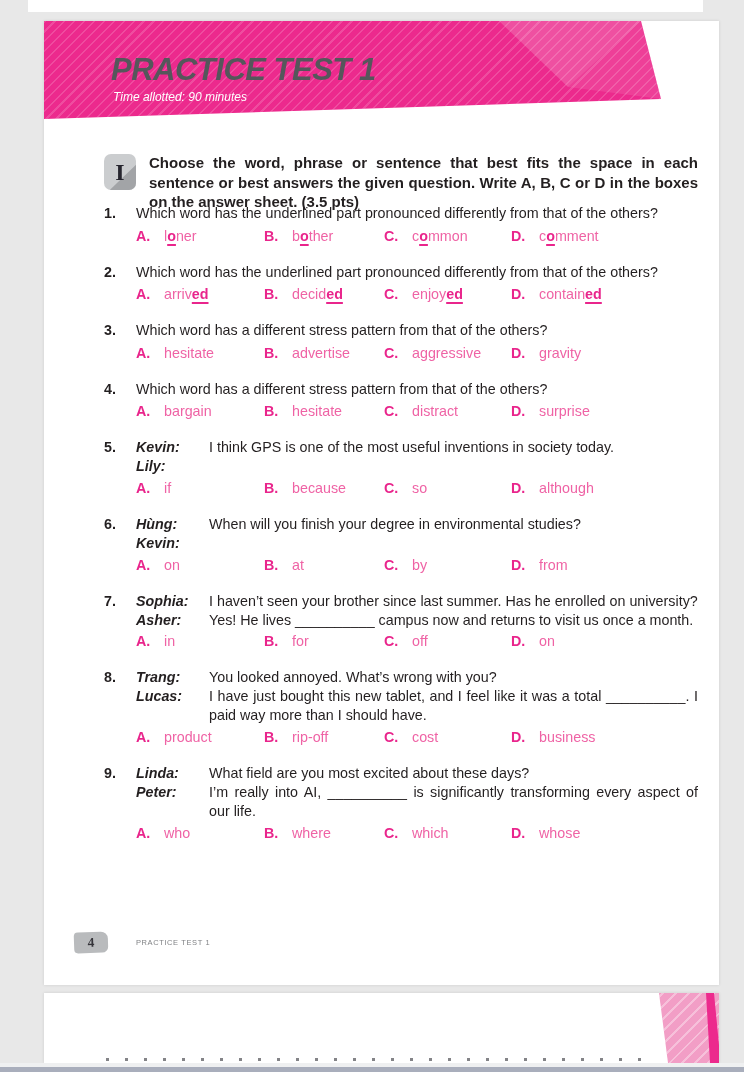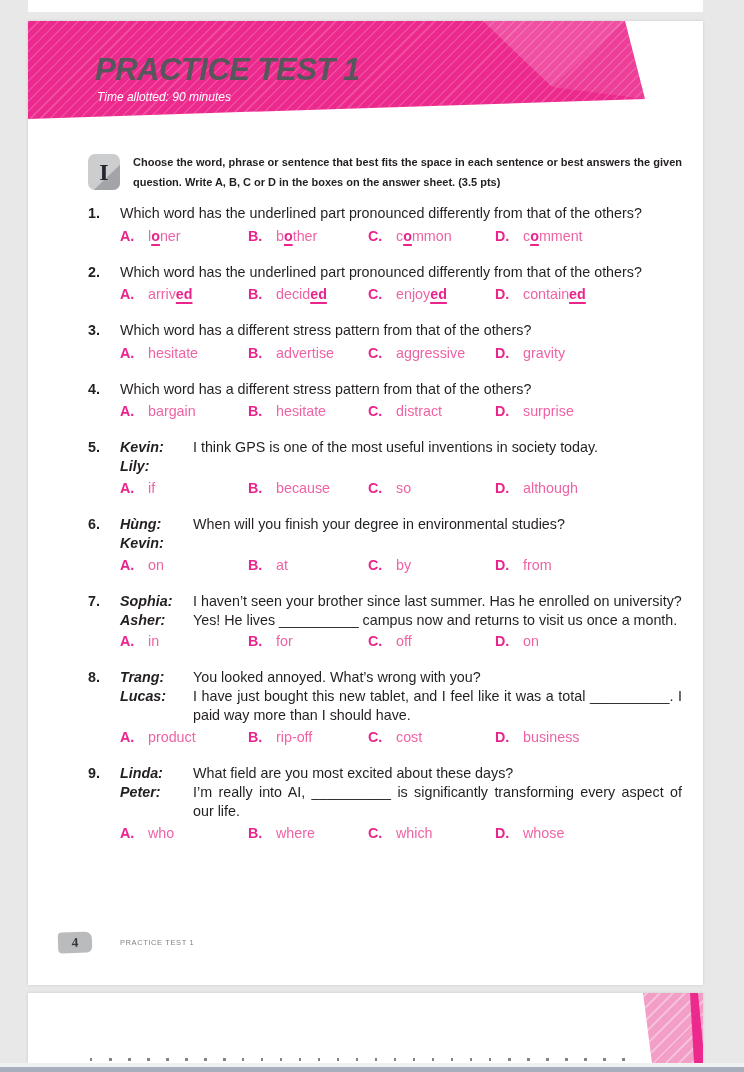--- a/index.html
+++ b/index.html
@@ -3,21 +3,21 @@
 <meta charset="utf-8">
 <style>
   html,body{margin:0;padding:0;}
   body{
     width:744px;height:1072px;position:relative;overflow:hidden;
     background:#e8e8e8;
     font-family:"Liberation Sans",sans-serif;
     -webkit-font-smoothing:antialiased;
   }
   .prev-page{position:absolute;left:28px;top:0;width:675px;height:12px;background:#ffffff;}
-  .page{position:absolute;left:28px;background:#ffffff;box-shadow:0 0 3px rgba(0,0,0,.12);}
+  .page{position:absolute;left:44px;background:#ffffff;box-shadow:0 0 3px rgba(0,0,0,.12);}
   .page1{top:21px;width:675px;height:964px;}
   .page2{top:993px;width:675px;height:70px;}
 
   
   .banner{
     position:absolute;left:0;top:0;width:675px;height:120px;
     background:
       repeating-linear-gradient(135deg, rgba(255,255,255,.16) 0 1.5px, rgba(255,255,255,0) 1.5px 7px),
       #ec2a8d;
     clip-path:polygon(0 0,597px 0,617px 78px,0 98px);
@@ -45,21 +45,21 @@
   .roman-badge::after{
     content:"";position:absolute;inset:0;background:#a2a4a7;
     clip-path:polygon(100% 30%,100% 100%,18% 100%);
   }
   .roman-badge span{
     position:absolute;inset:0;z-index:2;display:flex;align-items:center;justify-content:center;
     font-family:"Liberation Serif",serif;font-size:24px;font-weight:bold;color:#26252e;
   }
   .instr-text{
     margin-left:45px;padding-top:20px;
-    font-size:11px;font-weight:bold;line-height:19.5px;color:#231f20;
+    font-size:15px;font-weight:bold;line-height:19.5px;color:#231f20;
     text-align:justify;text-align-last:left;
   }
 
   
   .questions{position:absolute;left:60px;top:183px;width:594px;color:#231f20;font-size:14.3px;}
   .q{margin-bottom:16px;}
   .qrow{display:flex;}
   .qnum{width:32px;flex:0 0 32px;font-weight:bold;line-height:19.5px;}
   .qtext{flex:1;line-height:19.5px;}
   .dlg{flex:1;}

